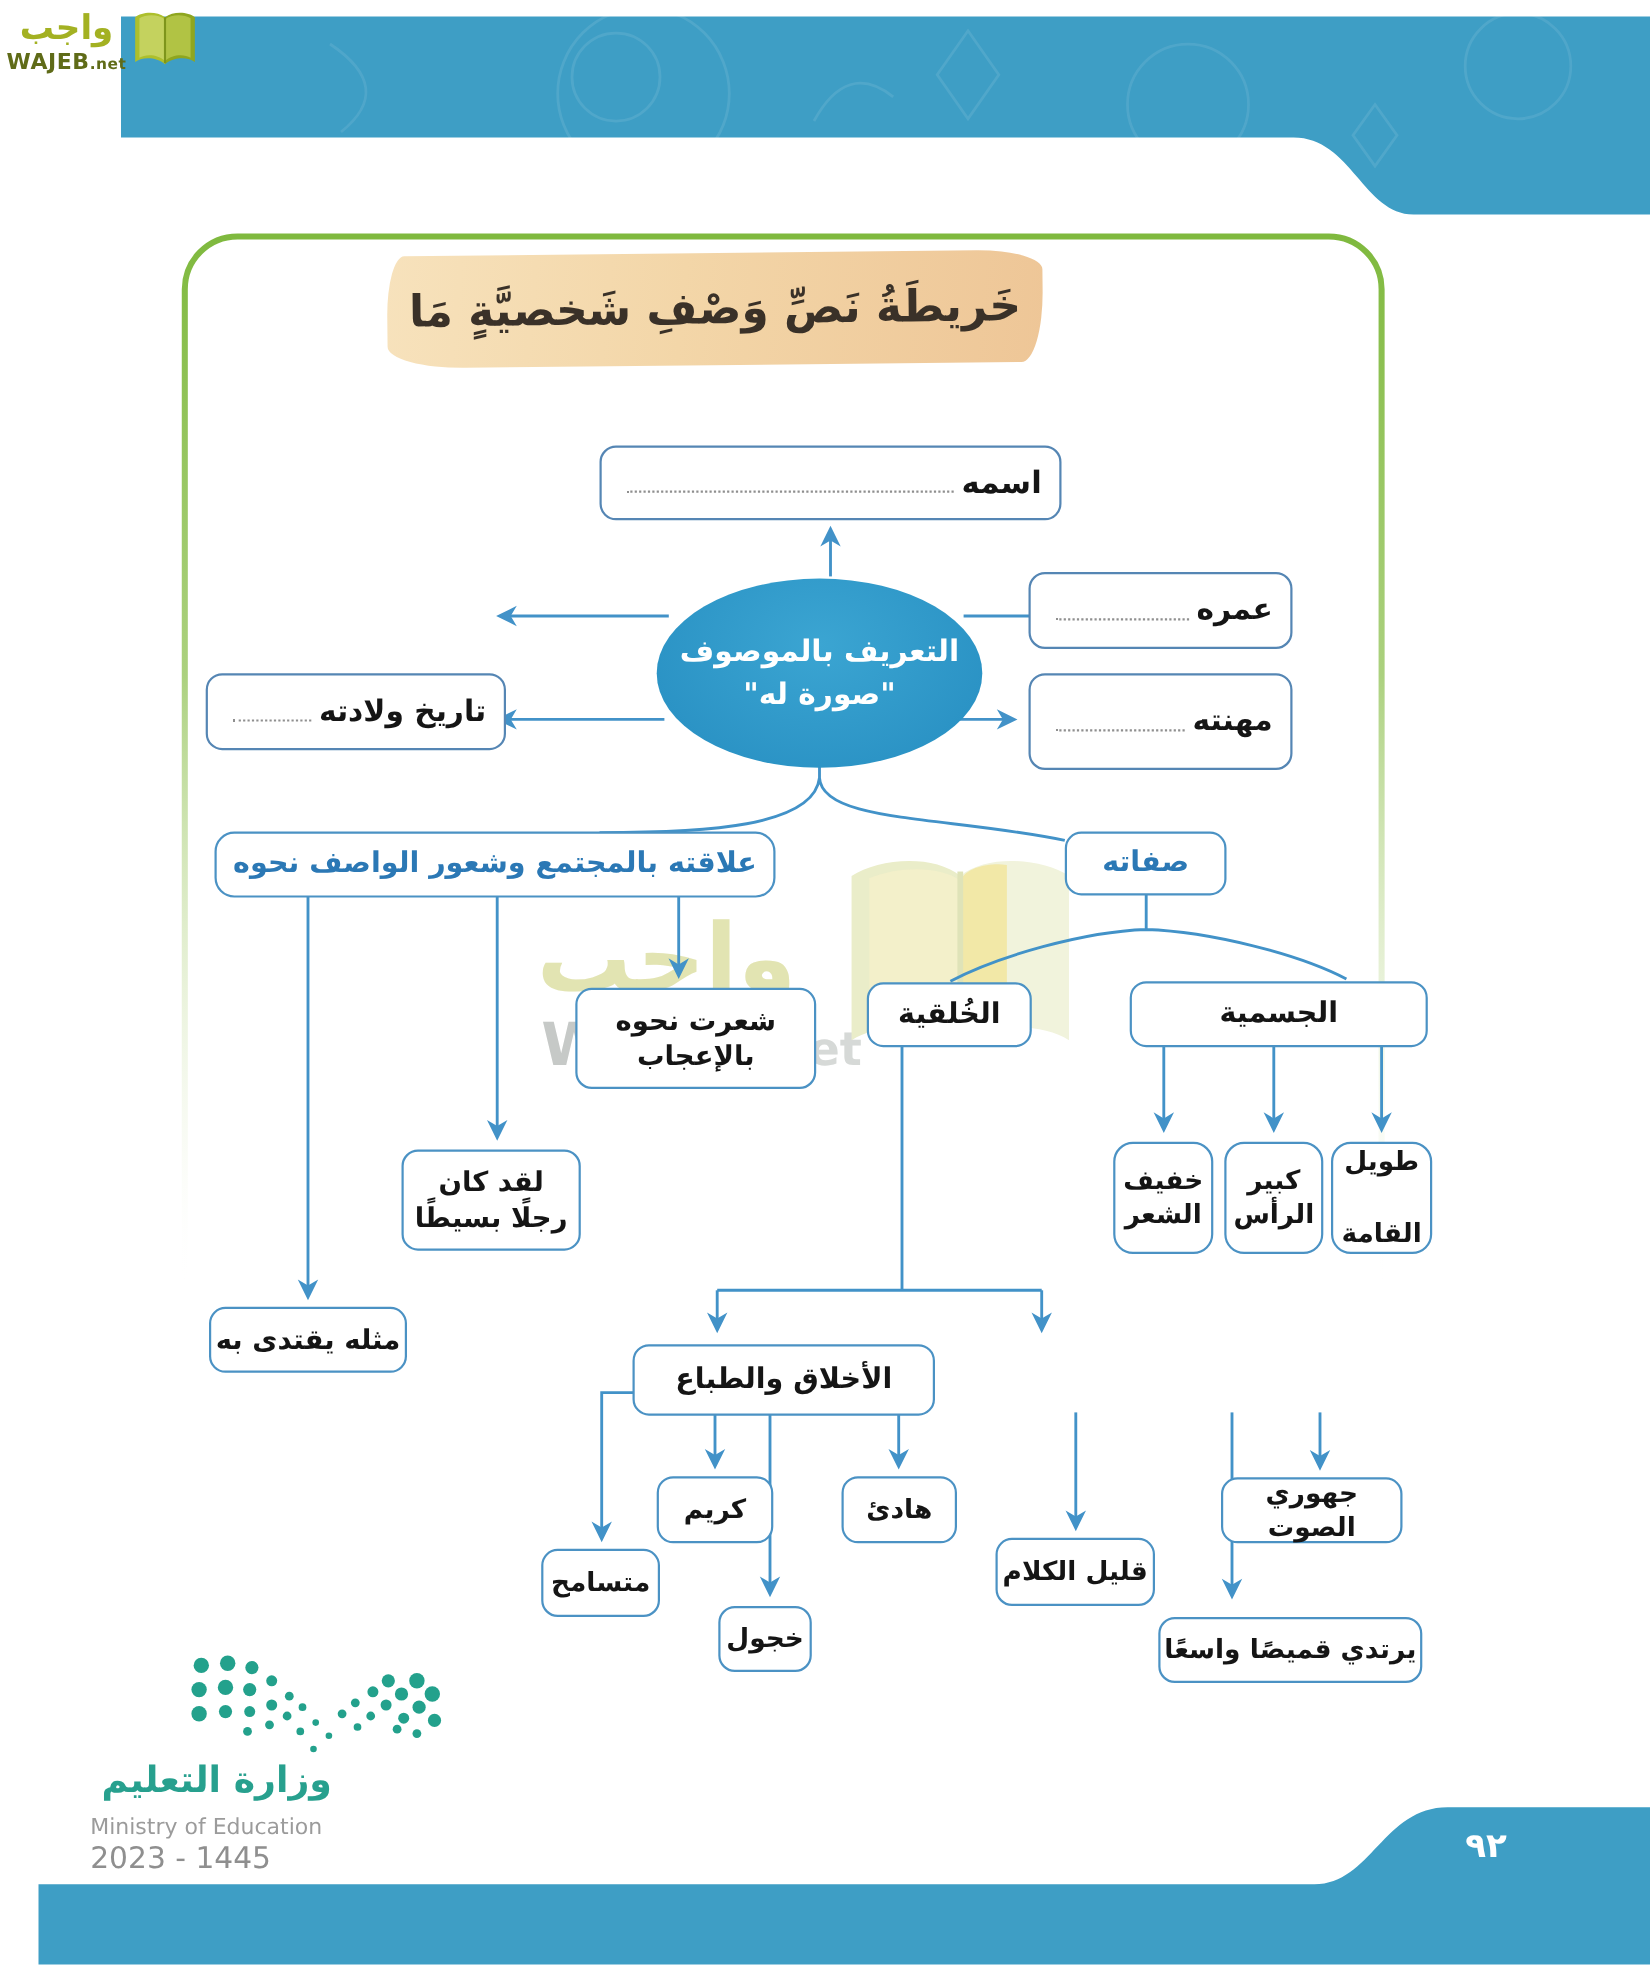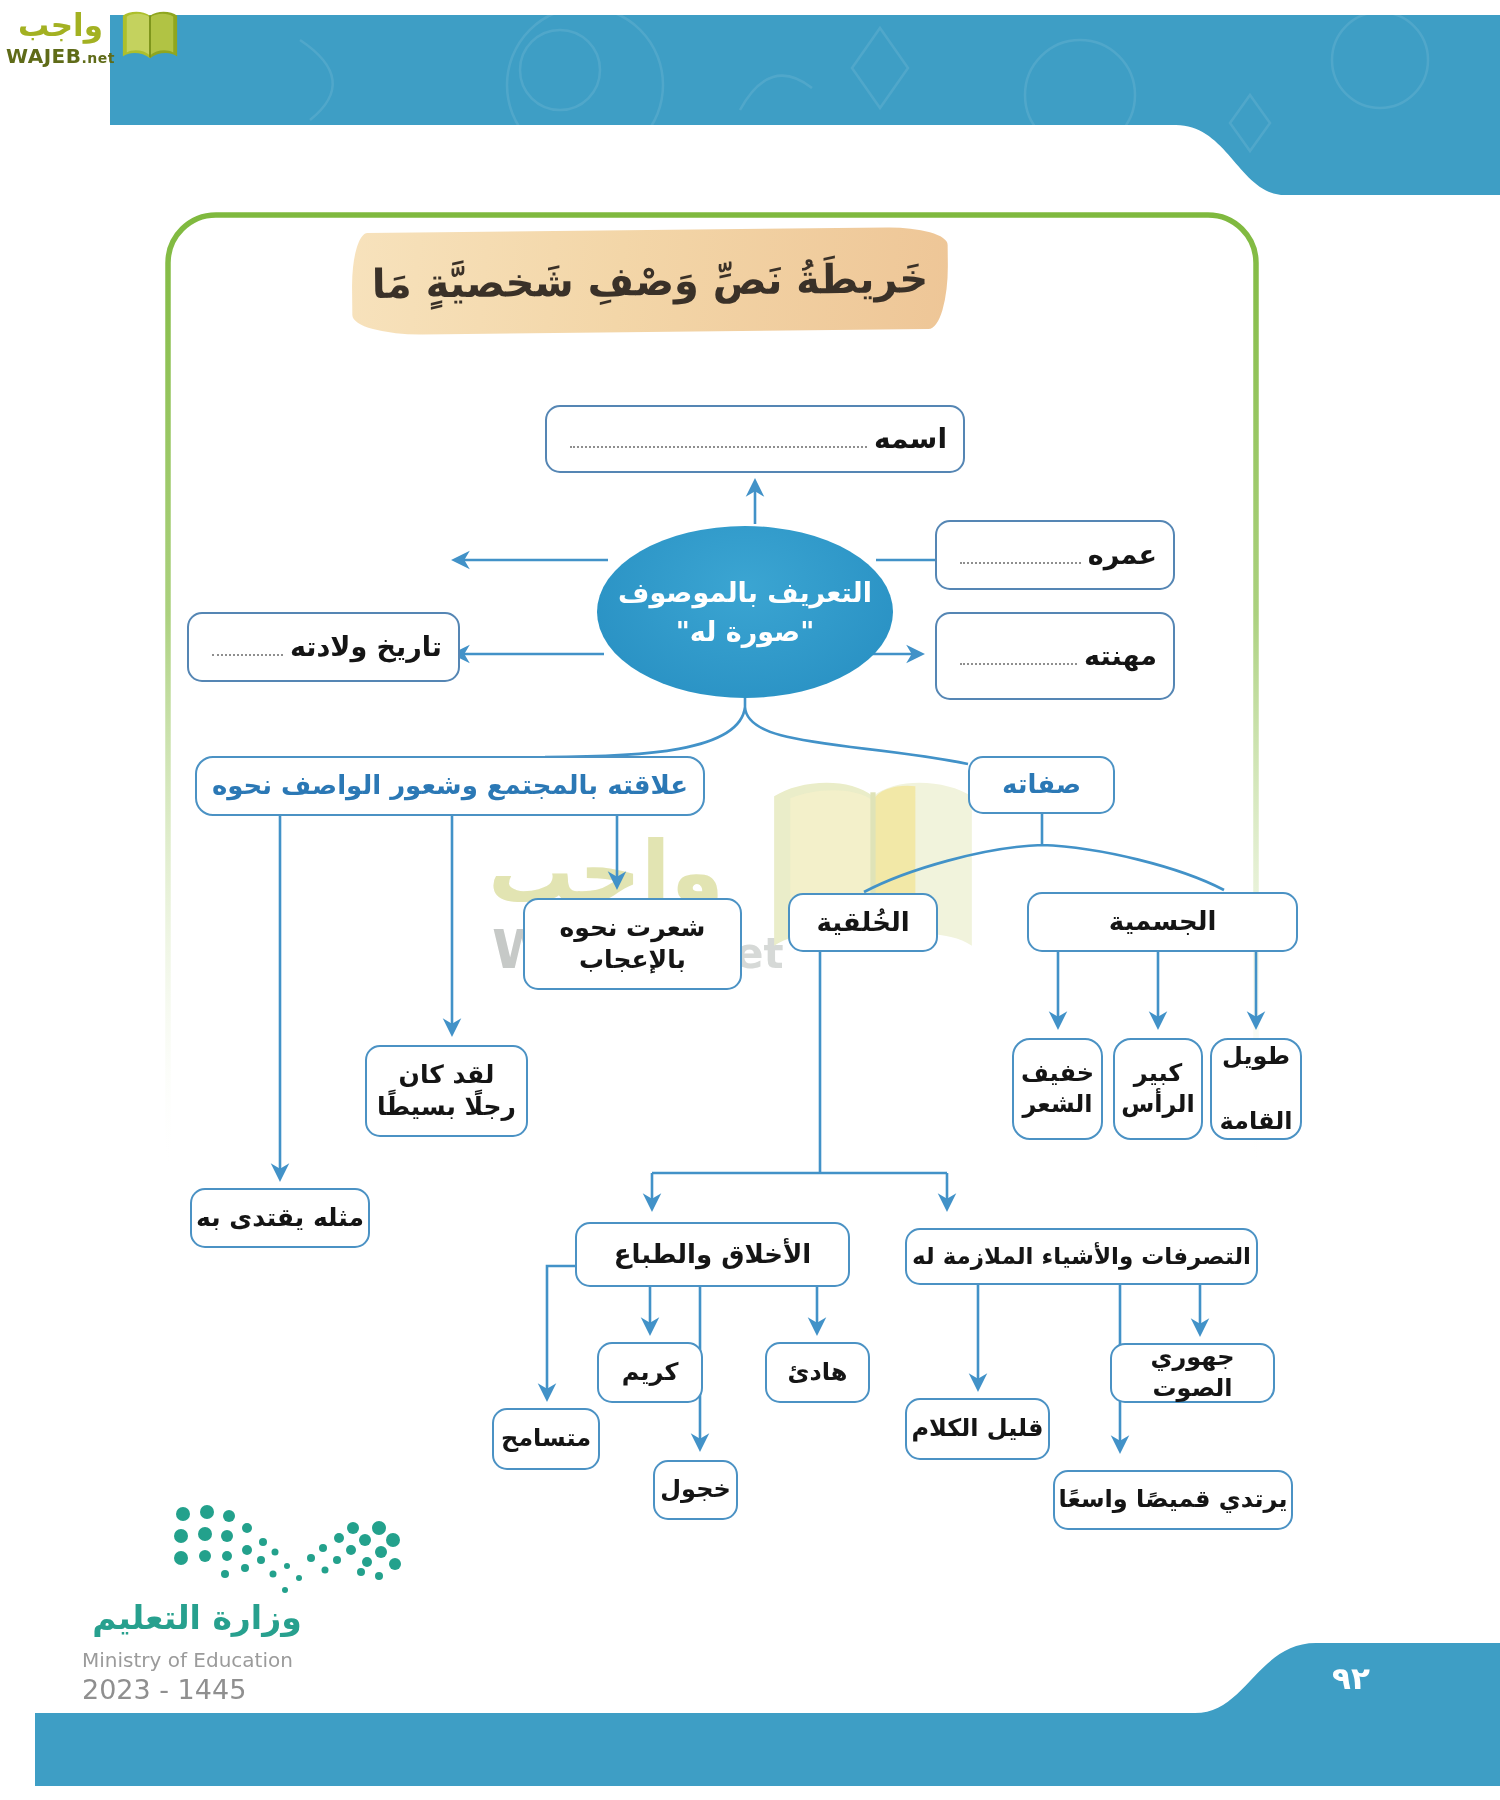--- a/index.html
+++ b/index.html
@@ -208,23 +208,20 @@
     <span>كبير</span>
     <span>الرأس</span>
   </div>
   <div class="node" style="left:1210px;top:1038px;width:92px;height:102px;font-size:24px;border-radius:18px;gap:34px;">
     <span>طويل</span>
     <span>القامة</span>
   </div>
 
   <div class="node" style="left:575px;top:1222px;width:275px;height:65px;font-size:26px;">
     <span>الأخلاق والطباع</span>
-  </div>
-  <div class="node" style="left:905px;top:1228px;width:353px;height:57px;font-size:23px;">
-    <span>التصرفات والأشياء الملازمة له</span>
   </div>
 
   <div class="node" style="left:492px;top:1408px;width:108px;height:62px;font-size:24px;">
     <span>متسامح</span>
   </div>
   <div class="node" style="left:597px;top:1342px;width:106px;height:61px;font-size:24px;">
     <span>كريم</span>
   </div>
   <div class="node" style="left:765px;top:1342px;width:105px;height:61px;font-size:24px;">
     <span>هادئ</span>

